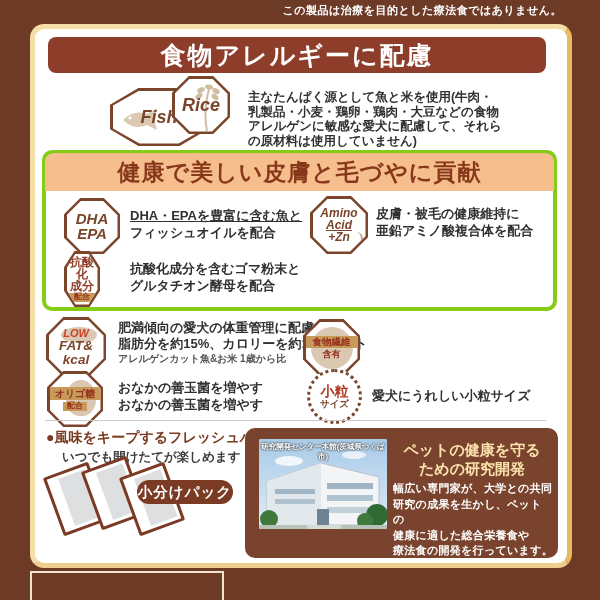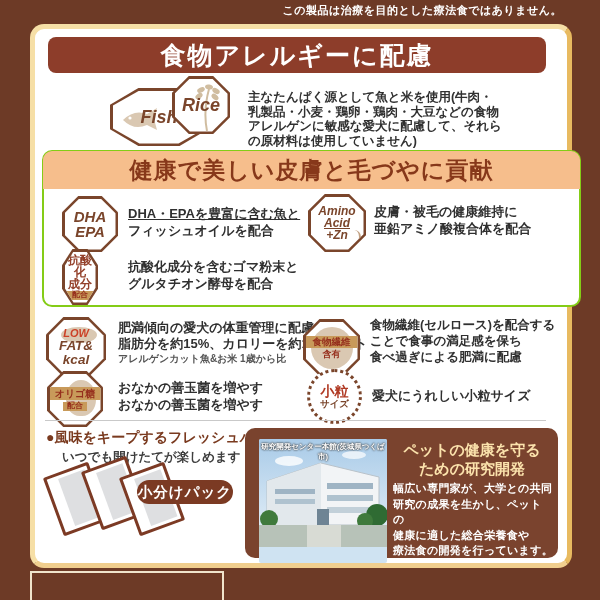--- a/index.html
+++ b/index.html
@@ -29,41 +29,41 @@
     position:absolute;inset:2.5px;clip-path:polygon(29% 0,71% 0,100% 29%,100% 71%,71% 100%,29% 100%,0 71%,0 29%);
     background:#fff;display:flex;flex-direction:column;align-items:center;justify-content:center;overflow:hidden;
   }
   .blob{position:absolute;background:#DAC8B2;border-radius:50%;}
   .octtxt{position:relative;z-index:2;color:#7A452B;font-weight:bold;font-style:italic;line-height:1.0;text-align:center;}
   .jp{font-style:normal;}
   .ribbon{position:relative;z-index:2;background:#C89A5A;color:#962F1D;font-weight:bold;text-align:center;line-height:1.1;}
   
   .tline{color:#303030;font-weight:600;}
   
-  .obox{left:7px;top:121px;width:507px;height:153px;border:2px solid #84cc16;border-radius:10px;background:#fff;padding-left:28px;}
+  .obox{left:7px;top:121px;width:507px;height:153px;border:4px solid #84cc16;border-radius:10px;background:#fff;}
   .ohead{
     position:absolute;left:-1px;top:-1px;right:-1px;height:38px;background:#F6BE8C;border-radius:9px 9px 0 0;
     color:#87381A;font-size:23px;font-weight:bold;text-align:center;line-height:39px;letter-spacing:1px;
   }
   
   .dotc{border:3px dotted #7A452B;border-radius:50%;background:#fff;display:flex;flex-direction:column;align-items:center;justify-content:center;}
   
   .divider{left:10px;top:391px;width:501px;height:1px;background:#C9C9C9;}
   
   .fheading{left:11px;top:400px;color:#7A3A1F;font-size:14px;font-weight:bold;}
   .fsub{left:27px;top:420px;color:#3E3E3E;font-size:12.5px;font-weight:600;}
   .pack{width:42px;height:56px;background:#fff;border:3px solid #7C3A24;border-radius:2px;transform:rotate(-20deg);}
   .pack .pin{position:absolute;top:3px;bottom:3px;left:11px;right:3px;background:#DEDFE1;}
   .pill{
     left:102px;top:451px;width:96px;height:24px;background:#7B3A23;border-radius:13px;
     color:#fff;font-size:14.5px;font-weight:bold;text-align:center;line-height:24px;z-index:5;letter-spacing:1px;
   }
   
   .panel{left:210px;top:399px;width:313px;height:130px;background:#7A432E;border-radius:10px;}
-  .photo{position:absolute;left:14px;top:11px;width:128px;height:124px;border-radius:2px;overflow:hidden;background:#CFE3F2;}
+  .photo{position:absolute;left:14px;top:11px;width:128px;height:90px;border-radius:2px;overflow:hidden;background:#CFE3F2;}
   .caption{position:absolute;left:0;right:0;top:3px;z-index:3;color:#fff;font-size:7.5px;font-weight:bold;text-align:center;text-shadow:0 0 2px #333,0 0 2px #333;}
   .rtitle{position:absolute;left:148px;top:12px;width:158px;text-align:center;color:#FBE2AC;font-size:15px;font-weight:bold;line-height:19px;}
   .rbody{position:absolute;left:148px;top:53px;width:160px;color:#FFFFFF;font-size:11px;font-weight:600;line-height:15.5px;text-align:left;letter-spacing:0.3px;}
   
   .footer{left:30px;top:571px;display:flex;border:2px solid #F0E4CC;}
   .fbox{width:94px;height:23px;color:#c4b5fd;font-size:15px;font-weight:bold;text-align:center;line-height:23px;letter-spacing:2px;margin-top:35px;}
   .fbox+.fbox{border-left:2px solid #F0E4CC;}
 </style>
 </head>
 <body>
@@ -158,25 +158,20 @@
     <div class="tline" style="font-size:13px;line-height:16px;">脂肪分を約15%、カロリーを約10%カット</div>
     <div style="font-size:10px;line-height:14px;color:#555;font-weight:600;">アレルゲンカット魚&amp;お米 1歳から比</div>
   </div>
 
   <div class="abs oct" style="left:268px;top:290px;width:57px;height:57px;">
     <div class="in">
       <span class="blob" style="width:42px;height:42px;top:5px;left:5px;"></span>
       <span class="ribbon" style="width:54px;font-size:9.5px;padding:1px 0;">食物繊維</span>
       <span class="octtxt jp" style="font-size:9px;color:#962F1D;margin-top:2px;">含有</span>
     </div>
-  </div>
-  <div class="abs" style="left:335px;top:288px;">
-    <div class="tline" style="font-size:12.5px;line-height:16px;">食物繊維(セルロース)を配合する</div>
-    <div class="tline" style="font-size:12.5px;line-height:16px;">ことで食事の満足感を保ち</div>
-    <div class="tline" style="font-size:12.5px;line-height:16px;">食べ過ぎによる肥満に配慮</div>
   </div>
 
   <div class="abs oct" style="left:12px;top:342px;width:56px;height:56px;">
     <div class="in">
       <span class="blob" style="width:30px;height:36px;top:6px;left:16px;border-radius:50% 50% 45% 45%;"></span>
       <span class="ribbon" style="width:52px;font-size:10px;padding:1px 0;">オリゴ糖</span>
       <span class="ribbon" style="width:24px;font-size:8px;margin-top:2px;">配合</span>
     </div>
   </div>
   <div class="abs" style="left:83px;top:350px;">

